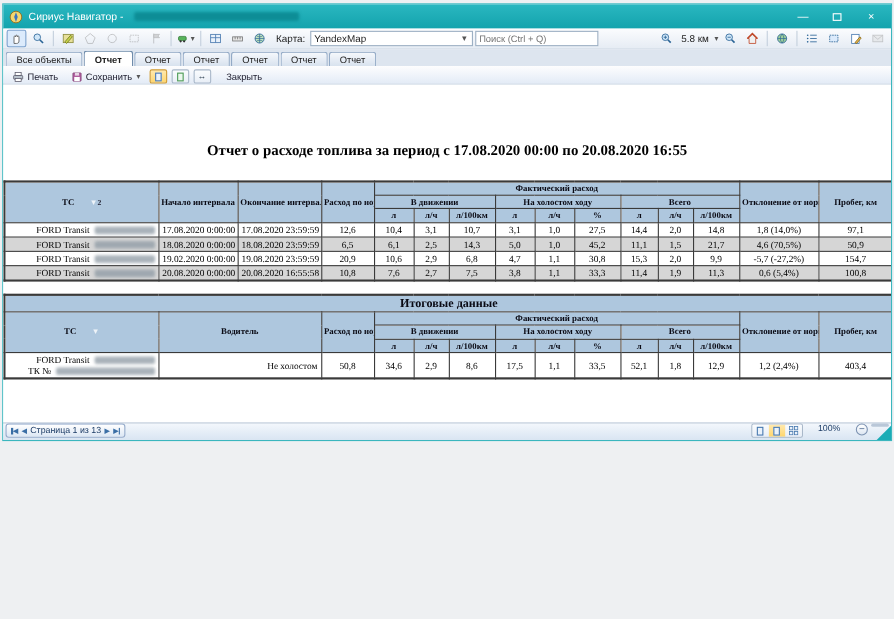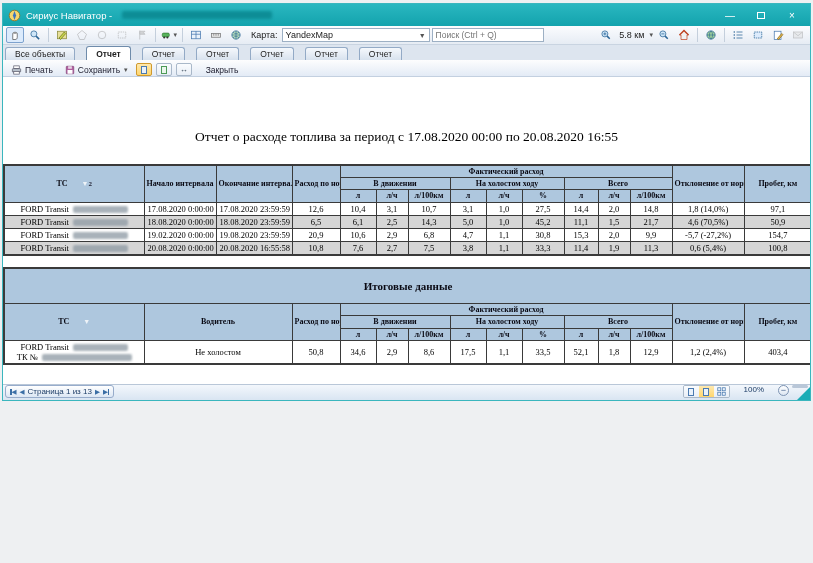--- a/index.html
+++ b/index.html
@@ -28,45 +28,45 @@
   .tbtn.dis{opacity:.45}
   .vsep{width:1px;height:14px;background:#c4cfdc;margin:0 2px}
   .caret{font-size:7px;color:#555;margin-left:1px}
   .combo{width:148px;height:14px;border:1px solid #9db0c4;background:#fff;display:flex;align-items:center;font-size:9px;padding:0 3px;margin-left:2px}
   .combo .spacer{flex:1}
   .searchbox{width:112px;height:14px;border:1px solid #9db0c4;background:#fff;font-size:8.5px;color:#888;padding:0 3px;font-family:"Liberation Sans",sans-serif}
   .scale{font-size:9px;color:#222;padding:0 2px}
   .toolbar .push{flex:1}
 
   
-  .tabbar{height:15px;flex:0 0 15px;background:#dde5ef;display:flex;align-items:flex-end;padding:1px 2px 0 2px;gap:11px}
+  .tabbar{height:15px;flex:0 0 15px;background:#dde5ef;display:flex;align-items:flex-end;padding:1px 2px 0 2px;gap:1px}
   .tab{height:13px;padding:0 9px;font-size:8.5px;color:#222;display:flex;align-items:center;border:1px solid #93aac6;border-bottom:none;border-radius:3px 3px 0 0;background:linear-gradient(#f5f8fc,#d8e2ee)}
   .tab.active{background:#fff;border-color:#6f8cab;font-weight:bold;height:14px}
 
   
   .reportbar{height:17px;flex:0 0 17px;background:linear-gradient(#fdfdfe,#e3ebf6);border-bottom:1px solid #c3d0e0;display:flex;align-items:flex-end;font-size:8.5px;color:#223;padding:0 4px;gap:4px}
   .rbtn{display:flex;align-items:center;gap:3px;padding:1px 4px;border-radius:2px}
   .sm-toggle{width:16px;height:13px;border:1px solid #a9b8c9;border-radius:2px;background:linear-gradient(#fafcfe,#e8eef6);display:flex;align-items:center;justify-content:center;font-size:8px;color:#345}
   .sm-toggle.on{border-color:#d09a2e;background:linear-gradient(#ffe9ae,#ffd66e)}
   .glyph-page{width:6px;height:8px;border:1px solid #4a7ab0;background:#eaf2fb}
   .glyph-page.green{border-color:#4d9a57;background:#eaf7ec}
 
   
   .content{flex:1;background:#fff;overflow:hidden}
-  .report-title{margin-top:52px;text-align:center;font-family:"Liberation Serif",serif;font-weight:normal;font-size:13.5px;color:#000}
+  .report-title{margin-top:52px;text-align:center;font-family:"Liberation Serif",serif;font-weight:bold;font-size:13.5px;color:#000}
   table{border-collapse:collapse;table-layout:fixed;width:758px;font-family:"Liberation Serif",serif;border:2px solid #3a3a3a}
   .t1{margin:19px auto 0 auto}
   .t2{margin:11px auto 0 auto}
   th,td{border:1px solid #3a3a3a;overflow:hidden;white-space:nowrap}
   th{background:#aec7de;font-weight:bold;font-size:8px;color:#0a0a14;padding:1px 2px;text-align:center;line-height:1.15}
   td{font-size:8.5px;padding:1px 3px;text-align:center;height:13px;color:#000}
   .zebra tr:nth-child(even) td{background:#d6d6d6}
-  .cell-left{text-align:center}
+  .cell-left{text-align:right}
   .cline{line-height:10px}
-  .summary-cap{font-size:11px;padding:11px}
+  .summary-cap{font-size:11px;padding:1px}
   .sort-tri{color:#eef3f8;font-size:7px;margin-left:14px}
   .sort-num{font-size:7px;color:#223}
 
   
   .statusbar{height:16px;flex:0 0 16px;background:linear-gradient(#f3f7fc,#d9e5f2);border-top:1px solid #b9c7d8;display:flex;align-items:flex-start;padding:0 2px;font-size:8px;color:#1c3c66}
   .pager{display:flex;align-items:center;gap:3px;border:1px solid #97accb;border-radius:3px;background:linear-gradient(#ffffff,#dce7f4);height:13px;padding:0 4px}
   .pgbtn{color:#3a6ea5;font-size:6.5px;display:flex;align-items:center}
   .pgbar{display:inline-block;width:1.5px;height:6px;background:#3a6ea5}
   .statusbar .push{flex:1}
   .viewbtns{display:flex;border:1px solid #a9b8c9;border-radius:2px;overflow:hidden;height:13px}

